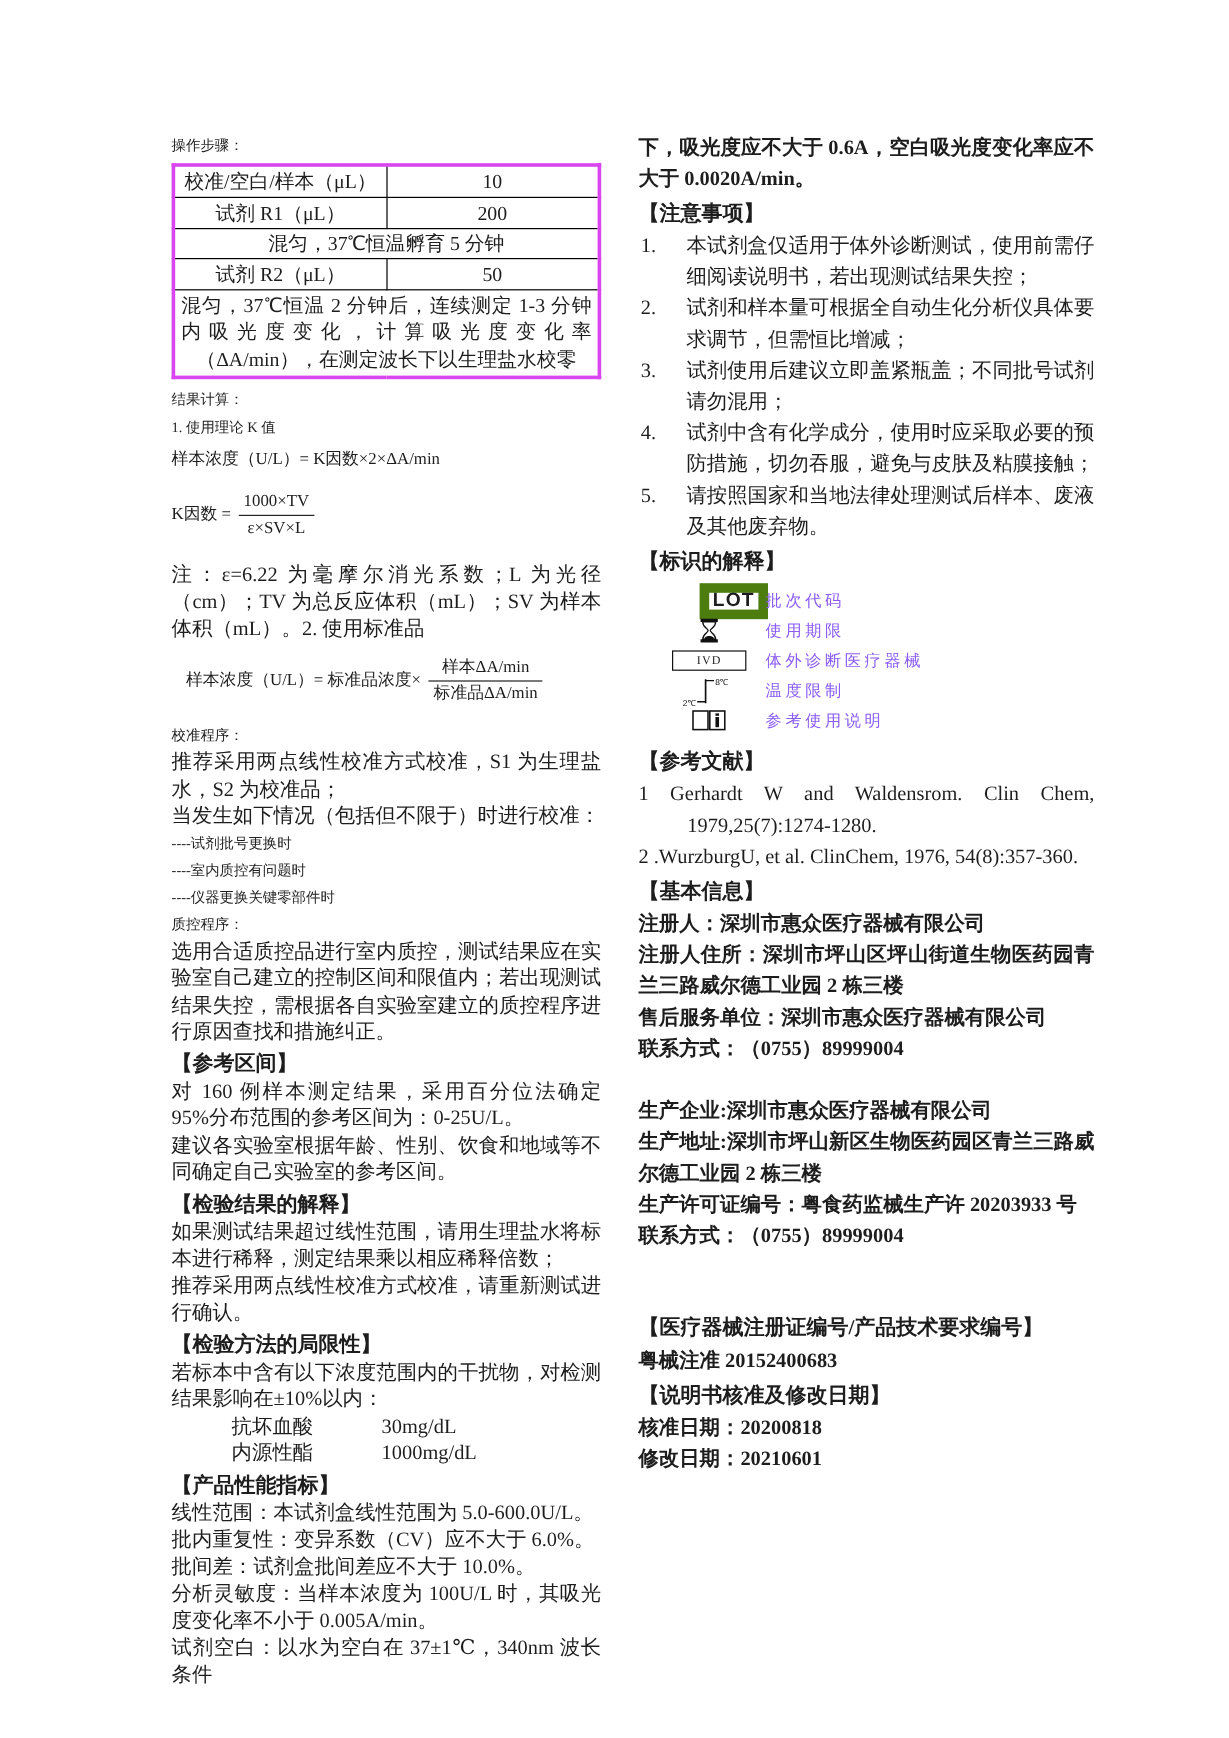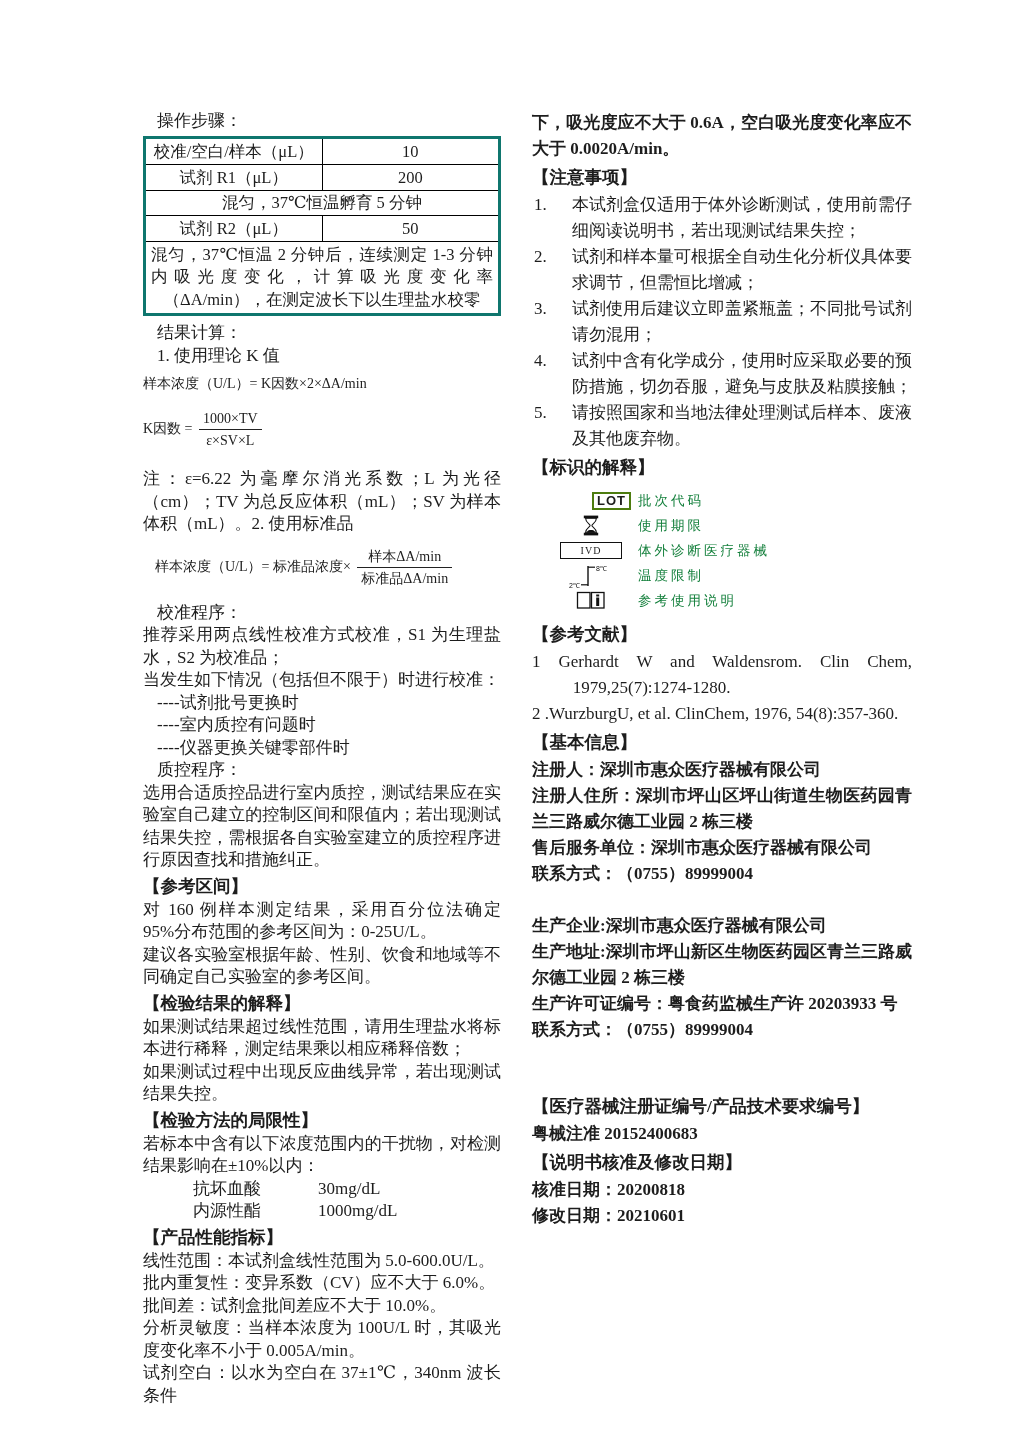--- a/index.html
+++ b/index.html
@@ -8,26 +8,26 @@
     background:#ffffff;
     color:#1d1d1d;
     font-family:"Liberation Serif","DejaVu Serif",serif;
     overflow:hidden;
   }
   .page { display:flex; gap:31px; padding:110px 0 0 143px; }
   .col-left  { width:358px; }
   .col-right { width:380px; }
 
   
-  .col-left .line { font-size:17px; line-height:22.5px;margin-left:14px; }
+  .col-left .line { font-size:12px; line-height:22.5px; }
   .col-left .para { font-size:17px; line-height:22.5px; text-align:justify; }
   .sec { font-size:17.5px; font-weight:bold; line-height:24px; margin:2px 0 1px; }
 
   
-  .op-table { border-collapse:collapse; width:100%; border:3px solid #0f766e; margin:3px 0 6px; }
+  .op-table { border-collapse:collapse; width:100%; border:3px solid #d946ef; margin:3px 0 6px;font-family:Liberation Serif, serif; }
   .op-table td { border:1px solid #000; font-size:16.5px; padding:0 3px; }
   .op-table td.k { width:50%; text-align:center; line-height:25px; }
   .op-table td.v { text-align:center; line-height:25px; }
   .op-table td.span-c { text-align:center; line-height:24px; }
   .op-table td.span-j { text-align:justify; text-align-last:center; line-height:22.5px; padding:2px 5px; }
 
   
   .formula { font-size:14px; line-height:19px; margin:7px 0 10px; white-space:nowrap; }
   .formula.f2 { margin:16px 0 18px; }
   .formula.f3 { margin:11px 12px 14px; }
@@ -43,23 +43,23 @@
   .col-right .sec { line-height:27px; }
 
   .note-item { display:flex; font-size:17px; line-height:26px; }
   .note-num { flex:none; width:40px; padding-left:2px; }
   .note-text { flex:1; text-align:justify; }
 
   
   .symbols { margin:7px 0 8px 26px; }
   .symbol-row { display:flex; align-items:center; height:25px; }
   .symbol-icon { width:66px; display:flex; justify-content:center; align-items:center; }
-  .symbol-label { font-size:13.5px; letter-spacing:3px; margin-left:14px; color:#15803d; }
-  .lot-box { border:2px solid #4d7c0f; font-family:"Liberation Sans",sans-serif; font-weight:bold;
-             font-size:13px; line-height:14px; padding:0 3px; letter-spacing:1px;margin-left:41px; }
+  .symbol-label { font-size:13.5px; letter-spacing:3px; margin-left:14px; color:#8b5cf6; }
+  .lot-box { border:8px solid #4d7c0f; font-family:"Liberation Sans",sans-serif; font-weight:bold;
+             font-size:16px; line-height:14px; padding:0 3px; letter-spacing:1px;margin-left:41px; }
   .ivd-box { border:1.5px solid #111; font-size:10px; line-height:15px; padding:0 20px; letter-spacing:1px; }
 
   
   .ref-p { font-size:17px; line-height:26px; text-align:justify; padding-left:2.4em; text-indent:-2.4em;font-family:Liberation Serif, serif; }
 
   .gap-sm { height:26px; }
   .gap-lg { height:48px; }
 </style>
 </head>
 <body>
@@ -125,21 +125,21 @@
 
     <p class="line">质控程序：</p>
     <p class="para">选用合适质控品进行室内质控，测试结果应在实验室自己建立的控制区间和限值内；若出现测试结果失控，需根据各自实验室建立的质控程序进行原因查找和措施纠正。</p>
 
     <h3 class="sec">【参考区间】</h3>
     <p class="para">对 160 例样本测定结果，采用百分位法确定 95%分布范围的参考区间为：0-25U/L。</p>
     <p class="para">建议各实验室根据年龄、性别、饮食和地域等不同确定自己实验室的参考区间。</p>
 
     <h3 class="sec">【检验结果的解释】</h3>
     <p class="para">如果测试结果超过线性范围，请用生理盐水将标本进行稀释，测定结果乘以相应稀释倍数；</p>
-    <p class="para">如果测试过程中出现反应曲线异常，若出现测试结果失控。</p>
+    <p class="para">推荐采用两点线性校准方式校准，请重新测试进行确认。</p>
 
     <h3 class="sec">【检验方法的局限性】</h3>
     <p class="para">若标本中含有以下浓度范围内的干扰物，对检测结果影响在±10%以内：</p>
 
     <div class="interferent-row">
       <span class="int-name">抗坏血酸</span>
       <span class="int-val">30mg/dL</span>
     </div>
     <div class="interferent-row">
       <span class="int-name">内源性酯</span>

